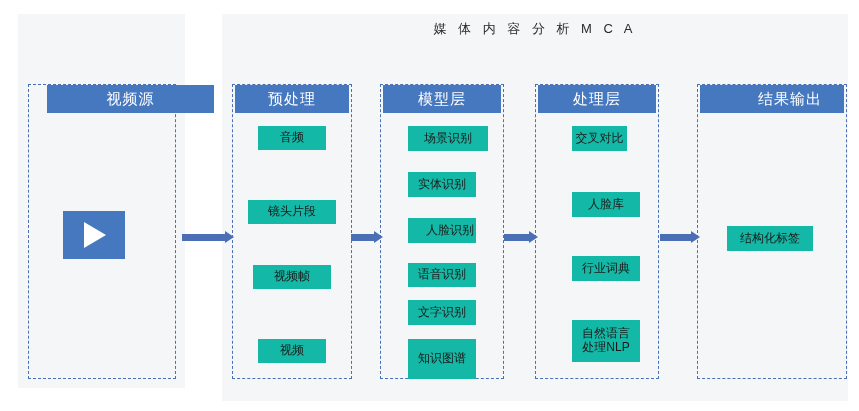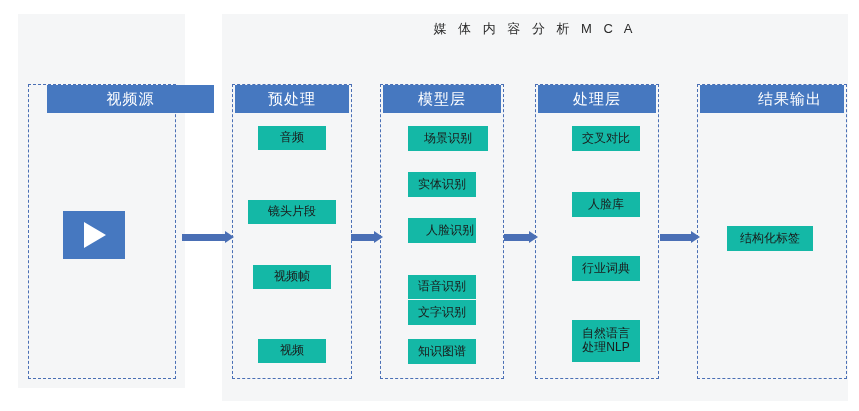--- a/index.html
+++ b/index.html
@@ -103,27 +103,27 @@
   <div class="item" style="left:258px;top:126px;width:68px;height:24px;">音频</div>
   <div class="item" style="left:248px;top:200px;width:88px;height:24px;">镜头片段</div>
   <div class="item" style="left:253px;top:265px;width:78px;height:24px;">视频帧</div>
   <div class="item" style="left:258px;top:339px;width:68px;height:24px;">视频</div>
 
   <div class="col" style="left:380px;top:84px;width:124px;height:295px;"></div>
   <div class="col-head" style="left:383px;top:85px;width:118px;height:28px;">模型层</div>
   <div class="item" style="left:408px;top:126px;width:80px;height:25px;">场景识别</div>
   <div class="item" style="left:408px;top:172px;width:68px;height:25px;">实体识别</div>
   <div class="item" style="left:408px;top:218px;width:68px;height:25px;padding-left:16px;">人脸识别</div>
-  <div class="item" style="left:408px;top:263px;width:68px;height:24px;margin-top:12px;">语音识别</div>
+  <div class="item" style="left:408px;top:263px;width:68px;height:24px;">语音识别</div>
   <div class="item" style="left:408px;top:300px;width:68px;height:25px;">文字识别</div>
-  <div class="item" style="left:408px;top:339px;width:68px;height:25px;">知识图谱</div>
+  <div class="item" style="left:408px;top:339px;width:68px;height:40px;">知识图谱</div>
 
   <div class="col" style="left:535px;top:84px;width:124px;height:295px;"></div>
   <div class="col-head" style="left:538px;top:85px;width:118px;height:28px;">处理层</div>
-  <div class="item" style="left:572px;top:126px;width:68px;height:25px;">交叉对比</div>
+  <div class="item" style="left:572px;top:126px;width:55px;height:25px;">交叉对比</div>
   <div class="item" style="left:572px;top:192px;width:68px;height:25px;">人脸库</div>
   <div class="item" style="left:572px;top:256px;width:68px;height:25px;">行业词典</div>
   <div class="item" style="left:572px;top:320px;width:68px;height:42px;">自然语言
 处理NLP</div>
 
   <div class="col" style="left:697px;top:84px;width:150px;height:295px;"></div>
   <div class="col-head" style="left:700px;top:85px;width:144px;height:28px;padding-left:36px;">结果输出</div>
   <div class="item" style="left:727px;top:226px;width:86px;height:25px;">结构化标签</div>
 
   <div class="arrow" style="left:182px;top:231px;width:52px;">

